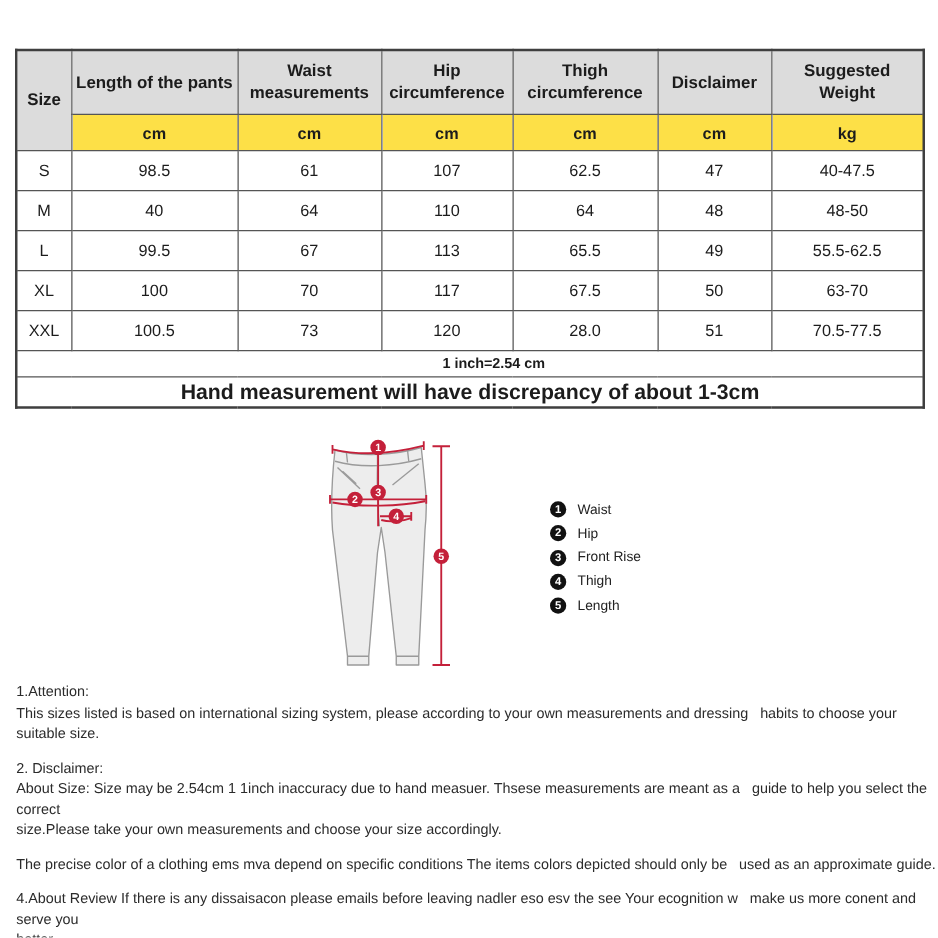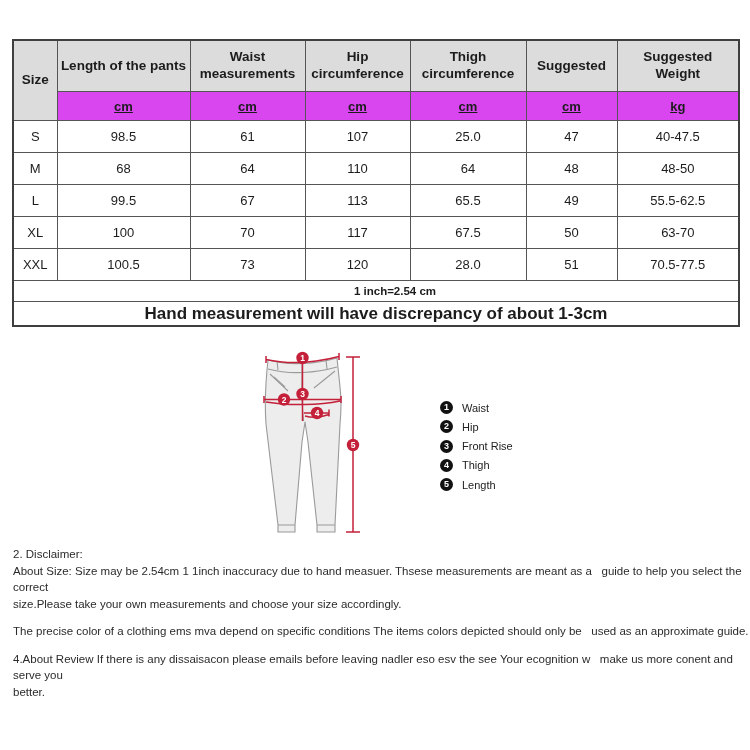--- a/index.html
+++ b/index.html
@@ -12,21 +12,21 @@
     position:absolute;left:12px;top:39px;width:726px;
     border-collapse:collapse;table-layout:fixed;
     border:2px solid #3f3f3f;
     font-size:13px;
   }
   .size-table th,.size-table td{
     border:1px solid #555;text-align:center;vertical-align:middle;
     padding:0 2px;overflow:hidden;
   }
   .size-table thead th{background:#dcdcdc;font-weight:bold;font-size:13.5px;line-height:1.25;}
-  .size-table thead .units-row td{background:#d946ef;font-weight:bold;height:28px;text-decoration:underline;}
+  .size-table thead .units-row td{background:#fde047;font-weight:bold;height:28px;}
   .size-table thead .label-row th{height:50px;}
   .size-table tbody td{height:31px;background:#ffffff;font-weight:normal;}
   .size-table .note-inch td{height:20px;font-size:11.5px;font-weight:bold;padding-left:40px;}
   .size-table .note-hand td{height:23px;font-size:17px;font-weight:bold;}
   
   .pants-svg{position:absolute;left:250px;top:342px;width:145px;height:205px;}
   .legend{position:absolute;left:440px;top:401px;}
   .legend-row{display:flex;align-items:center;height:13px;margin-bottom:6.3px;}
   .legend-dot{
     width:13px;height:13px;border-radius:50%;background:#111;color:#fff;
@@ -56,45 +56,45 @@
       <col style="width:91px">
       <col style="width:122px">
   </colgroup>
   <thead>
     <tr class="label-row">
       <th rowspan="2">Size</th>
       <th>Length of the pants</th>
       <th>Waist measurements</th>
       <th>Hip circumference</th>
       <th>Thigh circumference</th>
-      <th>Suggested</th>
+      <th>Disclaimer</th>
       <th>Suggested Weight</th>
     </tr>
     <tr class="units-row">
       <td>cm</td>
       <td>cm</td>
       <td>cm</td>
       <td>cm</td>
       <td>cm</td>
       <td>kg</td>
     </tr>
   </thead>
   <tbody>
     <tr>
       <td>S</td>
       <td>98.5</td>
       <td>61</td>
       <td>107</td>
-      <td>25.0</td>
+      <td>62.5</td>
       <td>47</td>
       <td>40-47.5</td>
     </tr>
     <tr>
       <td>M</td>
-      <td>68</td>
+      <td>40</td>
       <td>64</td>
       <td>110</td>
       <td>64</td>
       <td>48</td>
       <td>48-50</td>
     </tr>
     <tr>
       <td>L</td>
       <td>99.5</td>
       <td>67</td>
@@ -194,20 +194,24 @@
     <span class="legend-label">Thigh</span>
   </div>
   <div class="legend-row">
     <span class="legend-dot">5</span>
     <span class="legend-label">Length</span>
   </div>
 </div>
 
 <div class="notes-block">
   <div class="sec">
+    <div class="sec-heading">1.Attention:</div>
+    <div class="sec-body">This sizes listed is based on international sizing system, please according to your own measurements and dressing   habits to choose your suitable size.</div>
+  </div>
+  <div class="sec">
     <div class="sec-heading">2. Disclaimer:</div>
     <div class="sec-body">About Size: Size may be 2.54cm 1 1inch inaccuracy due to hand measuer. Thsese measurements are meant as a   guide to help you select the correct
 size.Please take your own measurements and choose your size accordingly.</div>
   </div>
   <div class="sec">
     <div class="sec-body">The precise color of a clothing ems mva depend on specific conditions The items colors depicted should only be   used as an approximate guide.</div>
   </div>
   <div class="sec">
     <div class="sec-body">4.About Review If there is any dissaisacon please emails before leaving nadler eso esv the see Your ecognition w   make us more conent and serve you
 better.</div>

